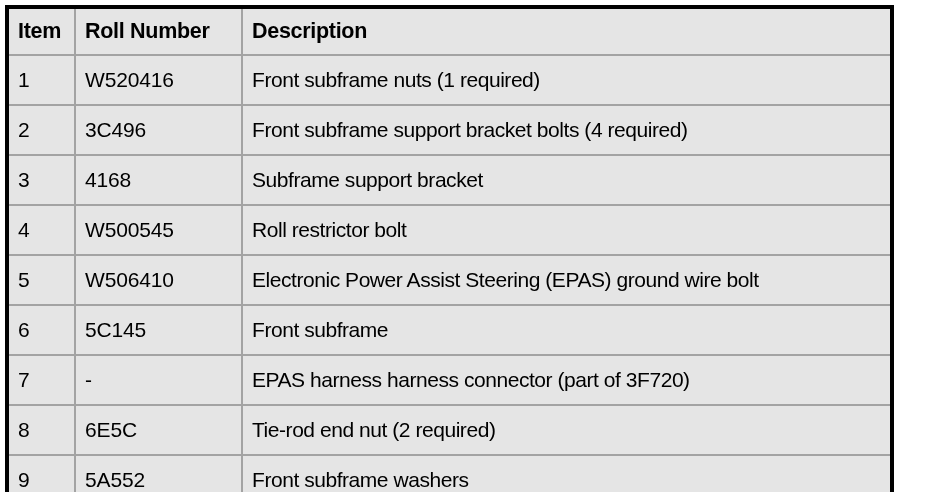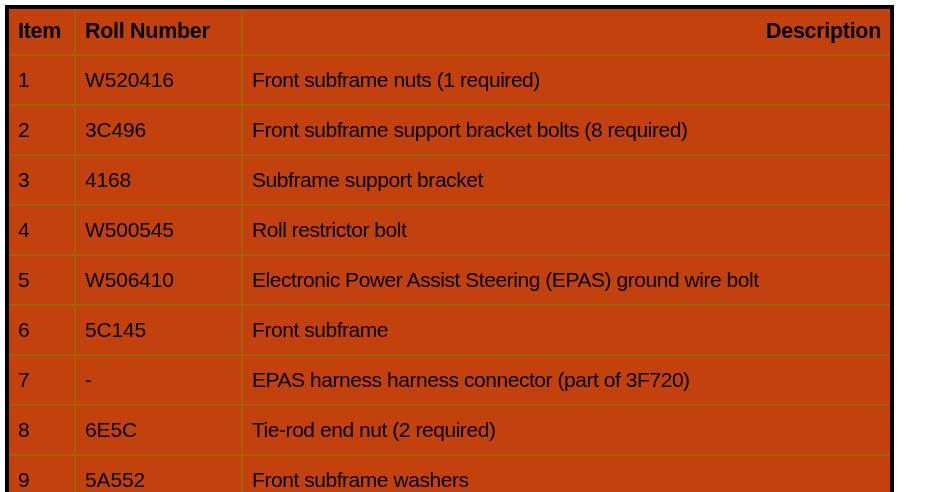--- a/index.html
+++ b/index.html
@@ -29,39 +29,39 @@
     table-layout: fixed;
     border: 4px solid #000000;
     background: #ffffff;
   }
   table.parts-table col.c-item      { width: 68px; }
   table.parts-table col.c-part      { width: 167px; }
   table.parts-table col.c-desc      { width: 650px; }
 
   table.parts-table th,
   table.parts-table td {
-    border: 2px solid #a16207;
+    border: 2px solid #a3a3a3;
     padding: 0 9px;
     vertical-align: middle;
     font-size: 21px;
     line-height: 1.08;
     letter-spacing: -0.2px;
     white-space: nowrap;
     overflow: hidden;
-    background: #c2410c;
+    background: #e5e5e5;
   }
   table.parts-table thead th {
     font-weight: bold;
     font-size: 21.5px;
     height: 45px;
     text-align: left;
     letter-spacing: -0.3px;
   }
   table.parts-table thead th.desc-head {
-    text-align: right;
+    text-align: left;
     margin-left: 23px;
   }
   table.parts-table tbody td {
     font-weight: normal;
     height: 48px;
     text-align: left;
   }
   table.parts-table tbody td.desc-cell {
     letter-spacing: -0.45px;
   }
@@ -88,21 +88,21 @@
     </thead>
     <tbody>
       <tr>
         <td class="item-cell">1</td>
         <td class="part-cell">W520416</td>
         <td class="desc-cell">Front subframe nuts (1 required)</td>
       </tr>
       <tr>
         <td class="item-cell">2</td>
         <td class="part-cell">3C496</td>
-        <td class="desc-cell">Front subframe support bracket bolts (8 required)</td>
+        <td class="desc-cell">Front subframe support bracket bolts (4 required)</td>
       </tr>
       <tr>
         <td class="item-cell">3</td>
         <td class="part-cell">4168</td>
         <td class="desc-cell">Subframe support bracket</td>
       </tr>
       <tr>
         <td class="item-cell">4</td>
         <td class="part-cell">W500545</td>
         <td class="desc-cell">Roll restrictor bolt</td>

